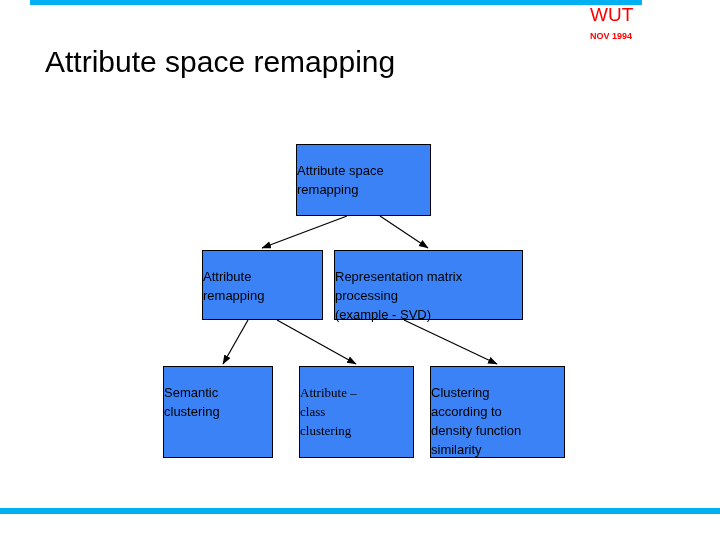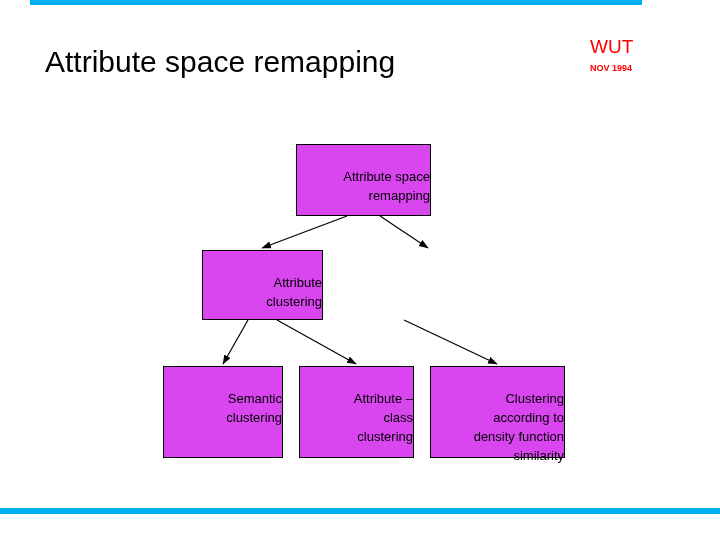--- a/index.html
+++ b/index.html
@@ -32,21 +32,20 @@
     height: 6px;
     background: #00b0f0;
   }
 
   #brand-block {
     position: absolute;
     right: 10px;
     top: 4px;
     width: 120px;
     text-align: left;
-    margin-top: 32px;
   }
   #brand-block .brand-line {
     color: #ff0000;
     font-size: 19px;
     line-height: 21px;
     font-family: "Liberation Sans", sans-serif;
   }
   #brand-block .brand-date {
     color: #ff0000;
     font-size: 9px;
@@ -77,29 +76,29 @@
     position: absolute;
     left: 0;
     top: 0;
     width: 720px;
     height: 540px;
   }
   .node {
     position: absolute;
     box-sizing: border-box;
     border: 1px solid #000000;
-    background: #d946ef;
+    background: #3b82f6;
     color: #000000;
     font-size: 13px;
     line-height: 19px;
-    text-align: right;
+    text-align: left;
     display: flex;
     align-items: flex-start;
     justify-content: center;
-    padding-top: 22px;
+    padding-top: 16px;
   }
   .node span {
     display: block;
     width: 100%;
   }
 </style>
 </head>
 <body>
 
 <div id="slide-top-rule"></div>
@@ -128,31 +127,36 @@
     </g>
   </svg>
 
   <div class="node" style="left:296px; top:144px; width:135px; height:72px;">
     <span style="white-space: pre-line;">Attribute space
 remapping</span>
   </div>
 
   <div class="node" style="left:202px; top:250px; width:121px; height:70px;">
     <span style="white-space: pre-line;">Attribute
-clustering</span>
+remapping</span>
   </div>
 
+  <div class="node" style="left:334px; top:250px; width:189px; height:70px;">
+    <span style="white-space: pre-line;">Representation matrix
+processing
+(example - SVD)</span>
+  </div>
 
-  <div class="node" style="left:163px; top:366px; width:120px; height:92px;">
+  <div class="node" style="left:163px; top:366px; width:110px; height:92px;">
     <span style="white-space: pre-line;">Semantic
 clustering</span>
   </div>
 
   <div class="node" style="left:299px; top:366px; width:115px; height:92px;">
-    <span style="white-space: pre-line;">Attribute –
+    <span style="white-space: pre-line; font-family: Liberation Serif, serif;">Attribute –
 class
 clustering</span>
   </div>
 
   <div class="node" style="left:430px; top:366px; width:135px; height:92px;">
     <span style="white-space: pre-line;">Clustering
 according to
 density function
 similarity</span>
   </div>

